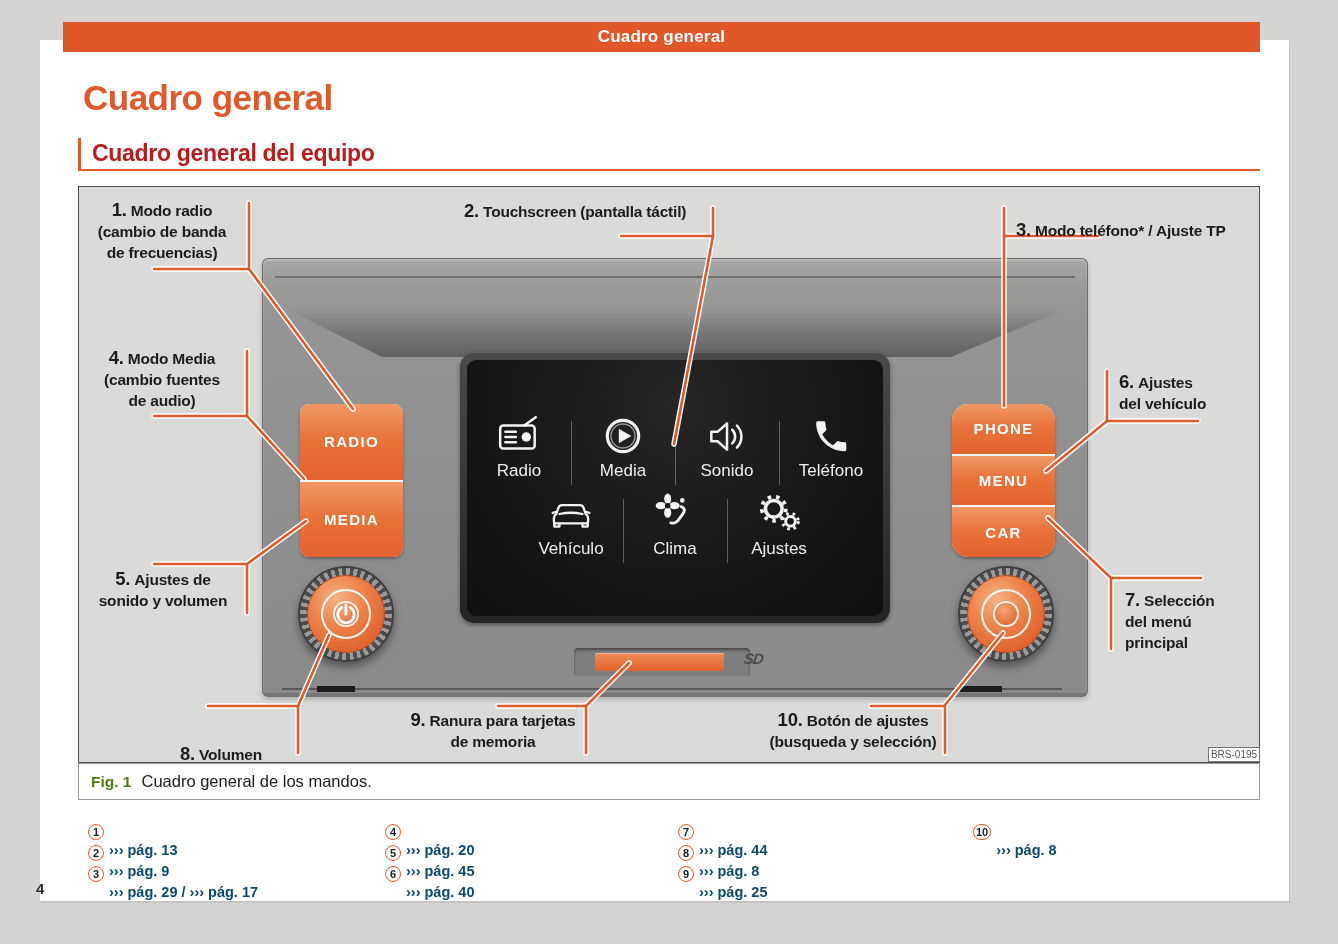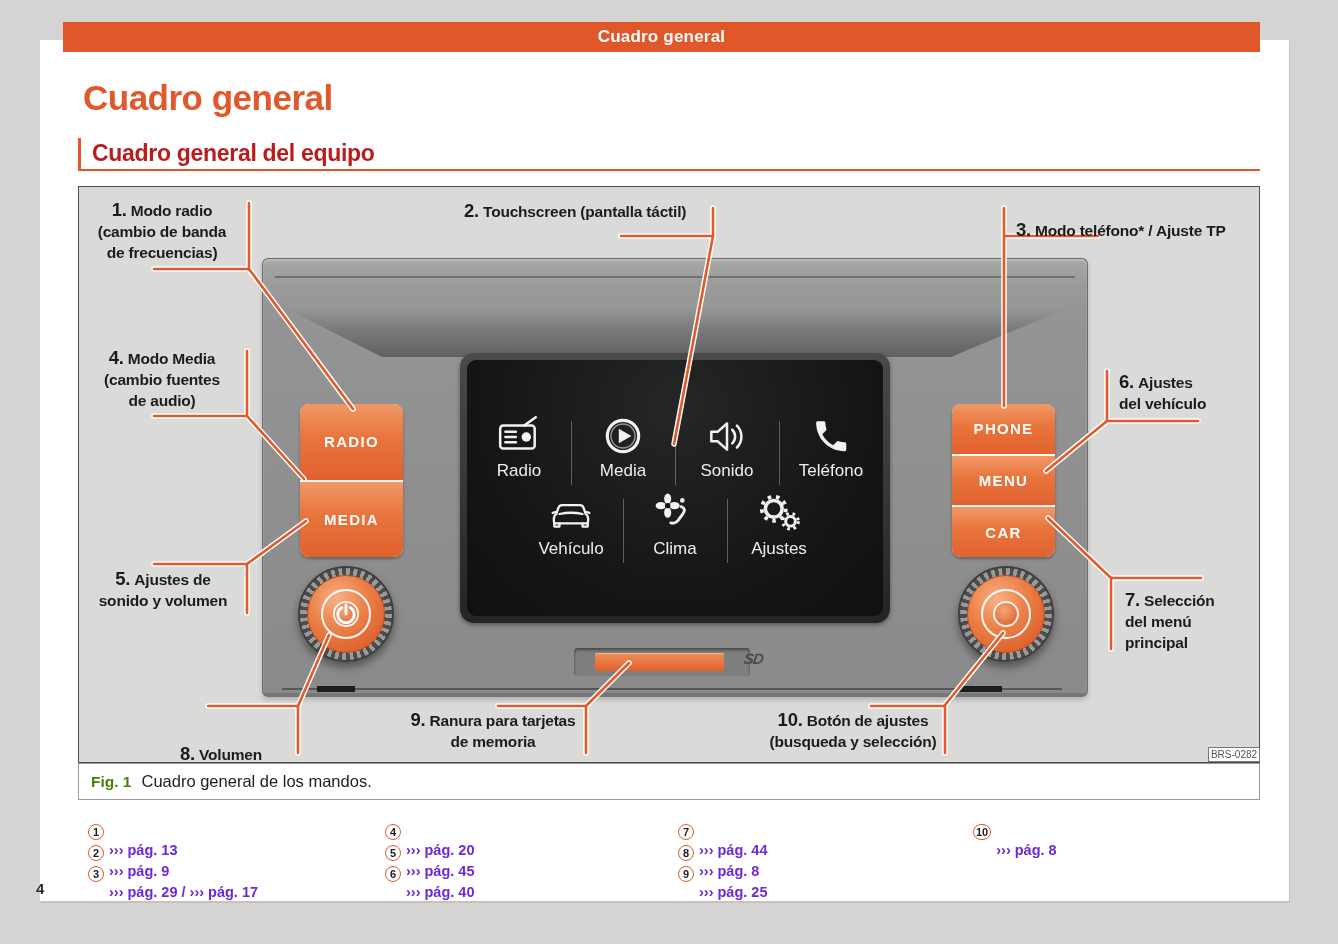--- a/index.html
+++ b/index.html
@@ -35,21 +35,21 @@
   .scr-row{display:flex;justify-content:center;}
   .scr-item{width:103px;display:flex;flex-direction:column;align-items:center;gap:2px;}
   .scr-div{width:1px;height:64px;background:rgba(255,255,255,.3);margin-top:8px;}
   .scr-label{color:#ededed;font-size:17px;font-weight:400;}
   .icon-svg{display:block;}
 
   .btncol{position:absolute;width:103px;height:153px;border-radius:9px;overflow:hidden;
        background:rgba(255,255,255,.9);display:flex;flex-direction:column;gap:2px;
        box-shadow:0 2px 3px rgba(0,0,0,.3);}
   .btncol.left{left:37px;top:145px;}
-  .btncol.right{left:689px;top:145px;}
+  .btncol.right{left:689px;top:145px;border-radius:16px;}
   .devbtn{flex:1;display:flex;align-items:center;justify-content:center;color:#fff;
        font-size:15px;font-weight:bold;letter-spacing:1.3px;
        background:linear-gradient(180deg,#f09866 0%,#e8743c 45%,#e2612e 100%);}
 
   .knob{position:absolute;width:96px;height:96px;border-radius:50%;
        background:repeating-conic-gradient(#9a9a9a 0deg 5deg,#4c4c4c 5deg 10deg);
        border:2px solid #3f3f3f;box-sizing:border-box;box-shadow:0 5px 9px rgba(0,0,0,.4);}
   .knob.kleft{left:35px;top:307px;}
   .knob.kright{left:695px;top:307px;}
   .knob-face{position:absolute;inset:7px;border-radius:50%;
@@ -97,21 +97,21 @@
        border:1px solid #9a9a98;box-sizing:border-box;display:flex;align-items:center;}
   .caption .flabel{color:#4d7c0f;font-weight:bold;font-size:15.5px;margin-left:12px;}
   .caption .ftext{color:#1d1d1b;font-size:16.5px;margin-left:10px;}
 
   .fncol{position:absolute;top:822px;display:flex;flex-direction:column;gap:2px;}
   .fncol.f1{left:88px;} .fncol.f2{left:385px;} .fncol.f3{left:678px;} .fncol.f4{left:973px;}
   .fn{display:flex;align-items:center;height:19px;}
   .fnc{display:inline-flex;align-items:center;justify-content:center;min-width:16px;height:16px;
        padding:0 2px;box-sizing:border-box;border:1.6px solid #e2582a;border-radius:10px;
        font-size:11px;font-weight:bold;color:#1d1d1d;}
-  .fnt{margin-left:5px;font-size:14.5px;font-weight:bold;color:#6d28d9;margin-top:36px;}
+  .fnt{margin-left:5px;font-size:14.5px;font-weight:bold;color:#0c4a6e;margin-top:36px;}
 
   .pagenum{position:absolute;left:36px;top:880px;font-size:15px;font-weight:bold;color:#2b2b2b;}
 </style>
 </head>
 <body>
 
 <div class="page"></div>
 
 <div class="headerbar">
   <span>Cuadro general</span>
@@ -339,21 +339,21 @@
   </div>
   <div class="callout c9 ra">
     <div><span class="cnum">9.</span><span>Ranura para tarjetas</span></div>
     <div>de memoria</div>
   </div>
   <div class="callout c10 ra">
     <div><span class="cnum">10.</span><span>Botón de ajustes</span></div>
     <div>(busqueda y selección)</div>
   </div>
 
-  <div class="brs">BRS-0282</div>
+  <div class="brs">BRS-0195</div>
 </div>
 
 <div class="caption">
   <span class="flabel">Fig. 1</span>
   <span class="ftext">Cuadro general de los mandos.</span>
 </div>
 
 <div class="fncol f1">
   <div class="fn">
     <span class="fnc">1</span>

